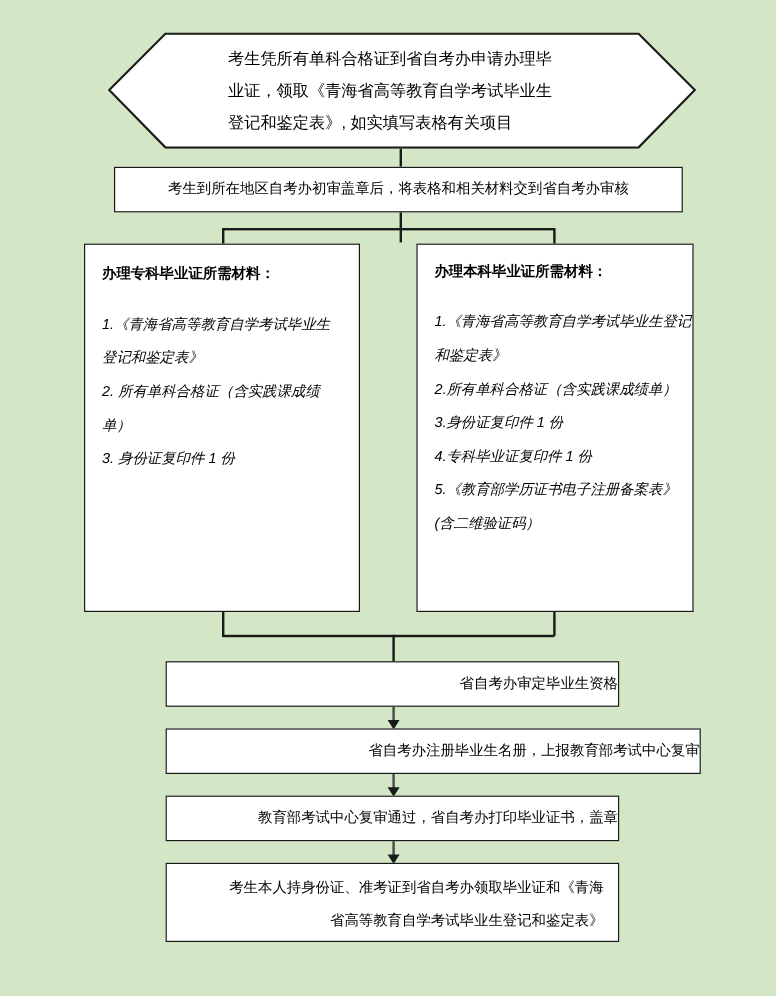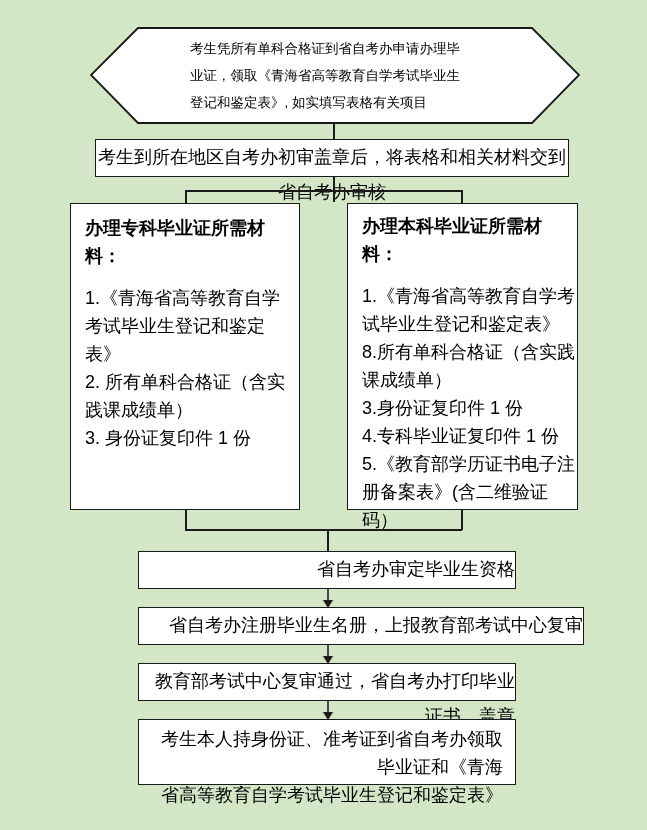--- a/index.html
+++ b/index.html
@@ -17,21 +17,21 @@
     position: relative;
     width: 647px;
     height: 830px;
   }
   .node {
     position: absolute;
     background: #ffffff;
     border: 1.6px solid #1a1a1a;
     box-sizing: border-box;
     color: #000;
-    font-size: 18px;
+    font-size: 12px;
     line-height: 28px;
   }
   .node .txt {
     display: block;
     white-space: pre-line;
   }
   .center .txt {
     text-align: center;
   }
   
@@ -76,20 +76,21 @@
     padding: 8px 0 0 14px;
     line-height: 28px;
   }
   .list-title {
     font-weight: bold;
     display: block;
     margin-bottom: 14px;
   }
   .list-item {
     display: block;
+    font-style: italic;
   }
 
   #node-approve { left: 138px; top: 551px; width: 378px; height: 38px; line-height: 35px; }
   #node-register { left: 138px; top: 607px; width: 446px; height: 38px; line-height: 35px; }
   #node-print   { left: 138px; top: 663px; width: 378px; height: 38px; line-height: 35px; }
   #node-collect { left: 138px; top: 719px; width: 378px; height: 66px; padding: 5px 12px 0 12px; line-height: 28px; }
 
   .bot .txt { text-align: right; }
   #node-collect .txt { text-align: right; font-family: Liberation Serif, serif; }
 
@@ -134,21 +135,21 @@
   <div class="node" id="node-zhuanke">
     <span class="list-title">办理专科毕业证所需材料：</span>
     <span class="list-item">1.《青海省高等教育自学考试毕业生登记和鉴定表》</span>
     <span class="list-item">2. 所有单科合格证（含实践课成绩单）</span>
     <span class="list-item">3. 身份证复印件 1 份</span>
   </div>
 
   <div class="node" id="node-benke">
     <span class="list-title">办理本科毕业证所需材料：</span>
     <span class="list-item">1.《青海省高等教育自学考试毕业生登记和鉴定表》</span>
-    <span class="list-item">8.所有单科合格证（含实践课成绩单）</span>
+    <span class="list-item">2.所有单科合格证（含实践课成绩单）</span>
     <span class="list-item">3.身份证复印件 1 份</span>
     <span class="list-item">4.专科毕业证复印件 1 份</span>
     <span class="list-item">5.《教育部学历证书电子注册备案表》(含二维验证码）</span>
   </div>
 
   <div class="line vline" style="left:185px; top:510px; height:20px;"></div>
   <div class="line vline" style="left:461px; top:510px; height:20px;"></div>
   <div class="line hline" style="left:185px; top:529px; width:277px;"></div>
   <div class="line vline" style="left:327px; top:529px; height:23px;"></div>
 

